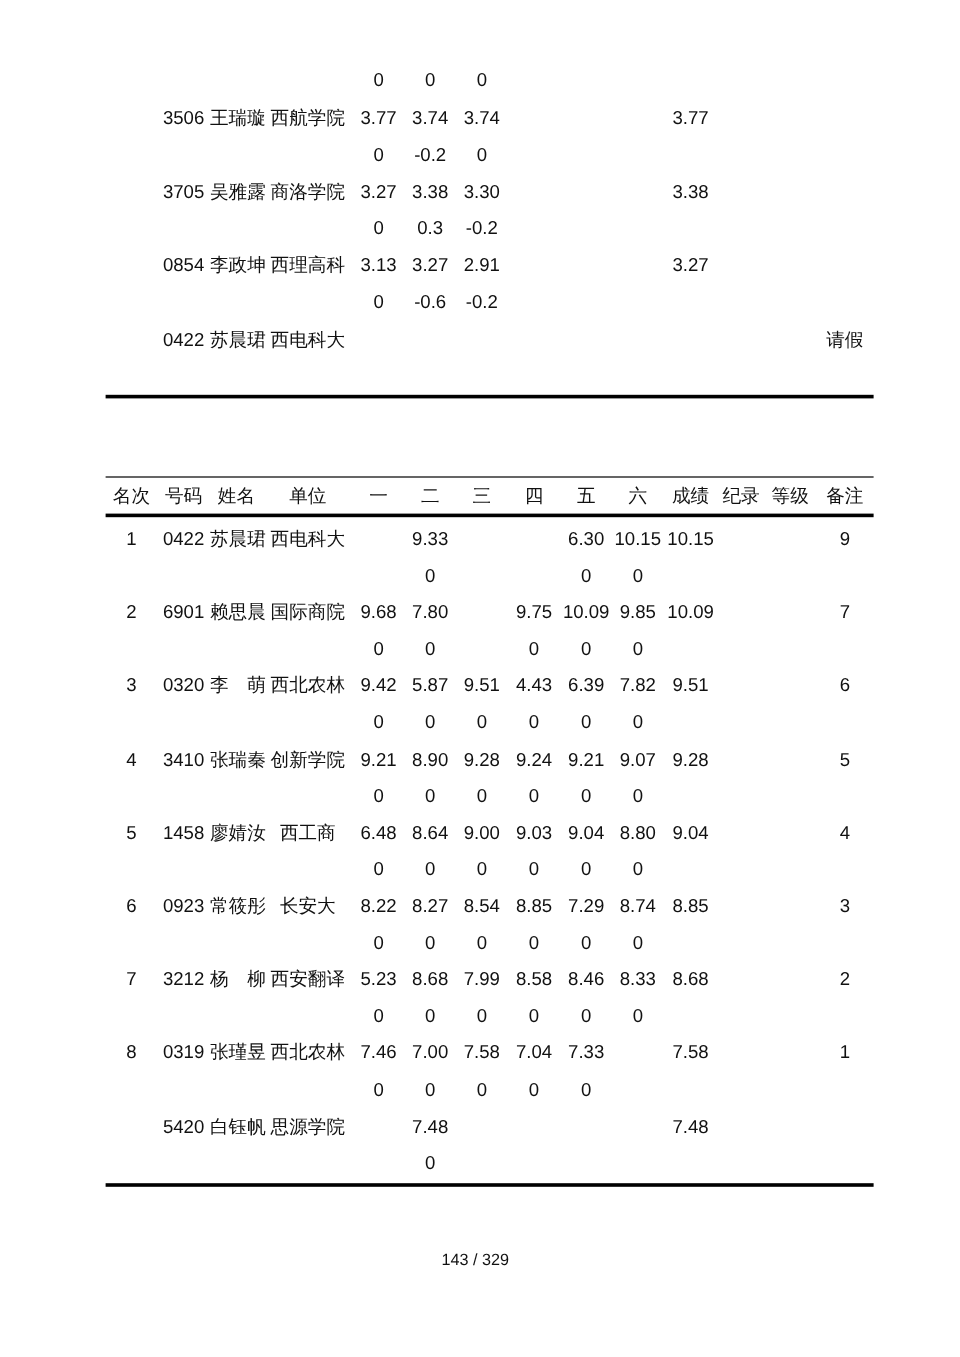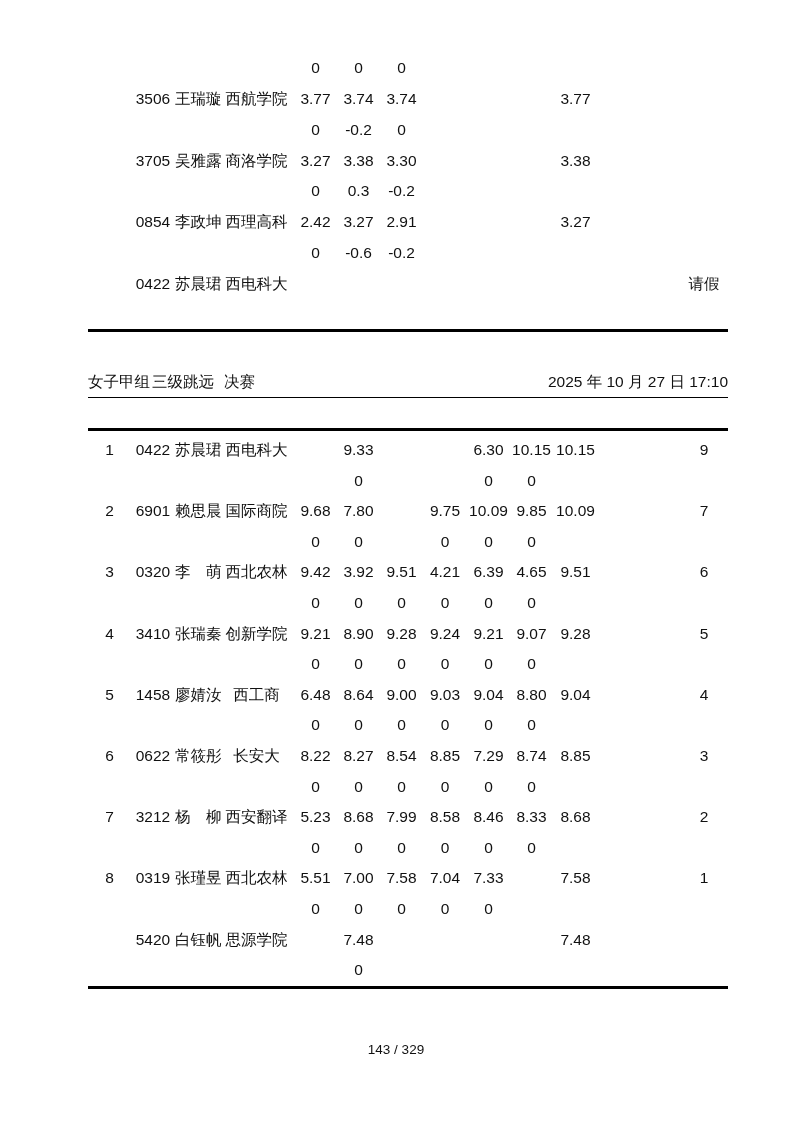--- a/index.html
+++ b/index.html
@@ -121,21 +121,21 @@
         <span class="cell"></span>
         <span class="cell"></span>
         <span class="cell"></span>
         <span class="cell"></span>
       </div>
       <div class="line">
         <span class="cell"></span>
         <span class="cell">0854</span>
         <span class="cell">李政坤</span>
         <span class="cell">西理高科</span>
-        <span class="cell">2.42</span>
+        <span class="cell">3.13</span>
         <span class="cell">3.27</span>
         <span class="cell">2.91</span>
         <span class="cell"></span>
         <span class="cell"></span>
         <span class="cell"></span>
         <span class="cell">3.27</span>
         <span class="cell"></span>
         <span class="cell"></span>
         <span class="cell"></span>
       </div>
@@ -168,29 +168,41 @@
         <span class="cell"></span>
         <span class="cell"></span>
         <span class="cell"></span>
         <span class="cell"></span>
         <span class="cell">请假</span>
       </div>
     </div>
 
   <div class="rule divider"></div>
 
-  <div class="section-header">
-    <div class="section-title">
-      <span>女子甲组</span><span class="ev">三级跳远</span><span class="rd">决赛</span>
+
+  <div class="rule thin"></div>
+
+  <div id="headerRow">
+      <div class="line">
+        <span class="cell">名次</span>
+        <span class="cell">号码</span>
+        <span class="cell">姓名</span>
+        <span class="cell">单位</span>
+        <span class="cell">一</span>
+        <span class="cell">二</span>
+        <span class="cell">三</span>
+        <span class="cell">四</span>
+        <span class="cell">五</span>
+        <span class="cell">六</span>
+        <span class="cell">成绩</span>
+        <span class="cell">纪录</span>
+        <span class="cell">等级</span>
+        <span class="cell">备注</span>
+      </div>
     </div>
-    <div class="section-datetime">2025 年 10 月 27 日  17:10</div>
-  </div>
-
-  <div class="rule thin"></div>
-
 
   <div class="rule under-header"></div>
 
   <div id="mainBody">
       <div class="line">
         <span class="cell">1</span>
         <span class="cell">0422</span>
         <span class="cell">苏晨珺</span>
         <span class="cell">西电科大</span>
         <span class="cell"></span>
@@ -251,25 +263,25 @@
         <span class="cell"></span>
         <span class="cell"></span>
         <span class="cell"></span>
       </div>
       <div class="line">
         <span class="cell">3</span>
         <span class="cell">0320</span>
         <span class="cell">李　萌</span>
         <span class="cell">西北农林</span>
         <span class="cell">9.42</span>
-        <span class="cell">3.92</span>
+        <span class="cell">5.87</span>
         <span class="cell">9.51</span>
-        <span class="cell">4.21</span>
+        <span class="cell">4.43</span>
         <span class="cell">6.39</span>
-        <span class="cell">4.65</span>
+        <span class="cell">7.82</span>
         <span class="cell">9.51</span>
         <span class="cell"></span>
         <span class="cell"></span>
         <span class="cell">6</span>
       </div>
       <div class="line">
         <span class="cell"></span>
         <span class="cell"></span>
         <span class="cell"></span>
         <span class="cell"></span>
@@ -343,21 +355,21 @@
         <span class="cell">0</span>
         <span class="cell">0</span>
         <span class="cell">0</span>
         <span class="cell"></span>
         <span class="cell"></span>
         <span class="cell"></span>
         <span class="cell"></span>
       </div>
       <div class="line">
         <span class="cell">6</span>
-        <span class="cell">0622</span>
+        <span class="cell">0923</span>
         <span class="cell">常筱彤</span>
         <span class="cell">长安大</span>
         <span class="cell">8.22</span>
         <span class="cell">8.27</span>
         <span class="cell">8.54</span>
         <span class="cell">8.85</span>
         <span class="cell">7.29</span>
         <span class="cell">8.74</span>
         <span class="cell">8.85</span>
         <span class="cell"></span>
@@ -410,21 +422,21 @@
         <span class="cell"></span>
         <span class="cell"></span>
         <span class="cell"></span>
         <span class="cell"></span>
       </div>
       <div class="line">
         <span class="cell">8</span>
         <span class="cell">0319</span>
         <span class="cell">张瑾昱</span>
         <span class="cell">西北农林</span>
-        <span class="cell">5.51</span>
+        <span class="cell">7.46</span>
         <span class="cell">7.00</span>
         <span class="cell">7.58</span>
         <span class="cell">7.04</span>
         <span class="cell">7.33</span>
         <span class="cell"></span>
         <span class="cell">7.58</span>
         <span class="cell"></span>
         <span class="cell"></span>
         <span class="cell">1</span>
       </div>

